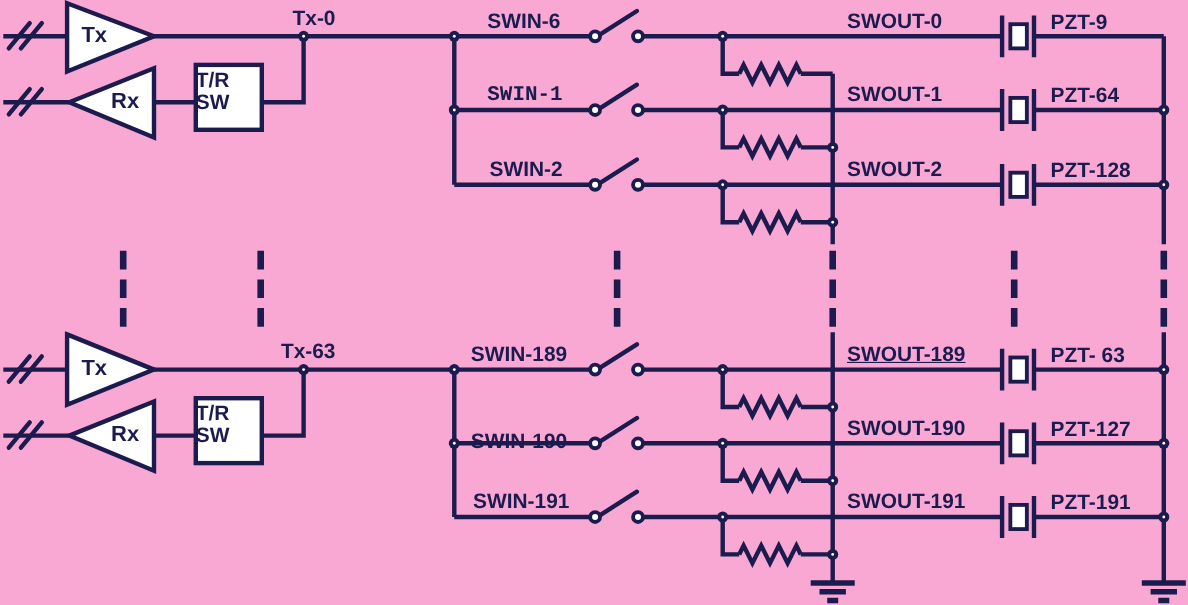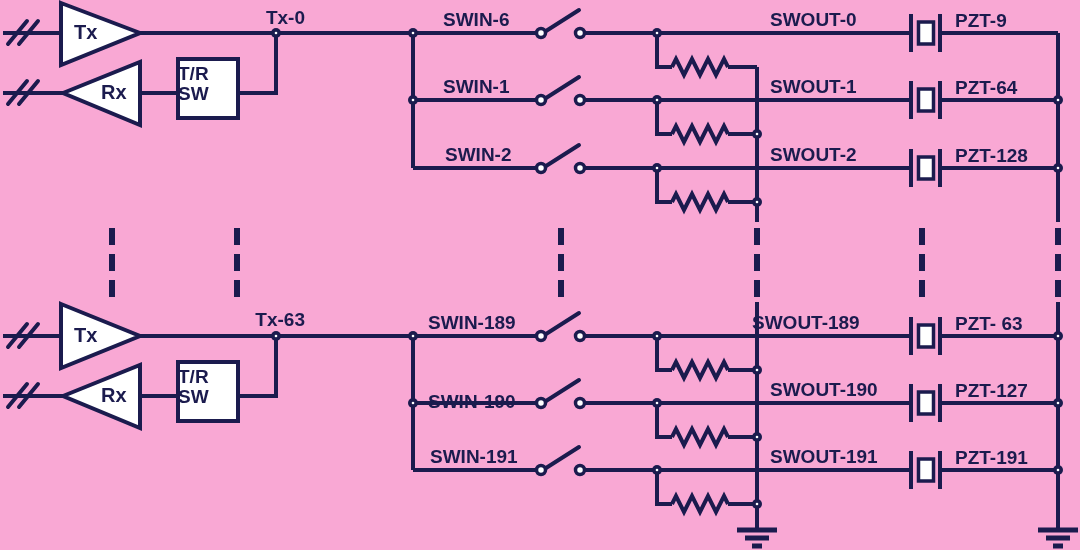--- a/index.html
+++ b/index.html
@@ -145,21 +145,21 @@
 
 <div class="lbl" style="left:74px;top:22px;font-size:20px;">Tx</div>
 <div class="lbl" style="left:101px;top:82px;font-size:20px;">Rx</div>
 <div class="lbl trsw" style="left:178px;top:64px;">
   <div>T/R</div>
   <div>SW</div>
 </div>
 <div class="lbl ctr" style="left:245px;top:7px;width:60px;">Tx-0</div>
 
 <div class="lbl" style="left:443px;top:9px;">SWIN-6</div>
-<div class="lbl" style="left:443px;top:76px;">SWIN-1</div>
+<div class="lbl" style="left:443px;top:76px;font-family:Liberation Mono, monospace;">SWIN-1</div>
 <div class="lbl" style="left:445px;top:144px;">SWIN-2</div>
 
 <div class="lbl" style="left:770px;top:9px;text-align:right;">SWOUT-0</div>
 <div class="lbl" style="left:770px;top:76px;">SWOUT-1</div>
 <div class="lbl" style="left:770px;top:144px;">SWOUT-2</div>
 
 <div class="lbl" style="left:955px;top:10px;">PZT-9</div>
 <div class="lbl" style="left:955px;top:77px;">PZT-64</div>
 <div class="lbl" style="left:955px;top:145px;">PZT-128</div>
 
@@ -168,21 +168,21 @@
 <div class="lbl trsw" style="left:178px;top:367px;">
   <div>T/R</div>
   <div>SW</div>
 </div>
 <div class="lbl ctr" style="left:245px;top:309px;width:60px;">Tx-63</div>
 
 <div class="lbl" style="left:428px;top:312px;text-align:center;">SWIN-189</div>
 <div class="lbl" style="left:428px;top:379px;margin-top:12px;">SWIN-190</div>
 <div class="lbl" style="left:430px;top:446px;">SWIN-191</div>
 
-<div class="lbl" style="left:752px;top:312px;">SWOUT-189</div>
+<div class="lbl" style="left:770px;top:312px;text-decoration:underline;">SWOUT-189</div>
 <div class="lbl" style="left:770px;top:379px;">SWOUT-190</div>
 <div class="lbl" style="left:770px;top:446px;">SWOUT-191</div>
 
 <div class="lbl" style="left:955px;top:313px;">PZT- 63</div>
 <div class="lbl" style="left:955px;top:380px;">PZT-127</div>
 <div class="lbl" style="left:955px;top:447px;">PZT-191</div>
 
 </div>
 
 </body></html>

